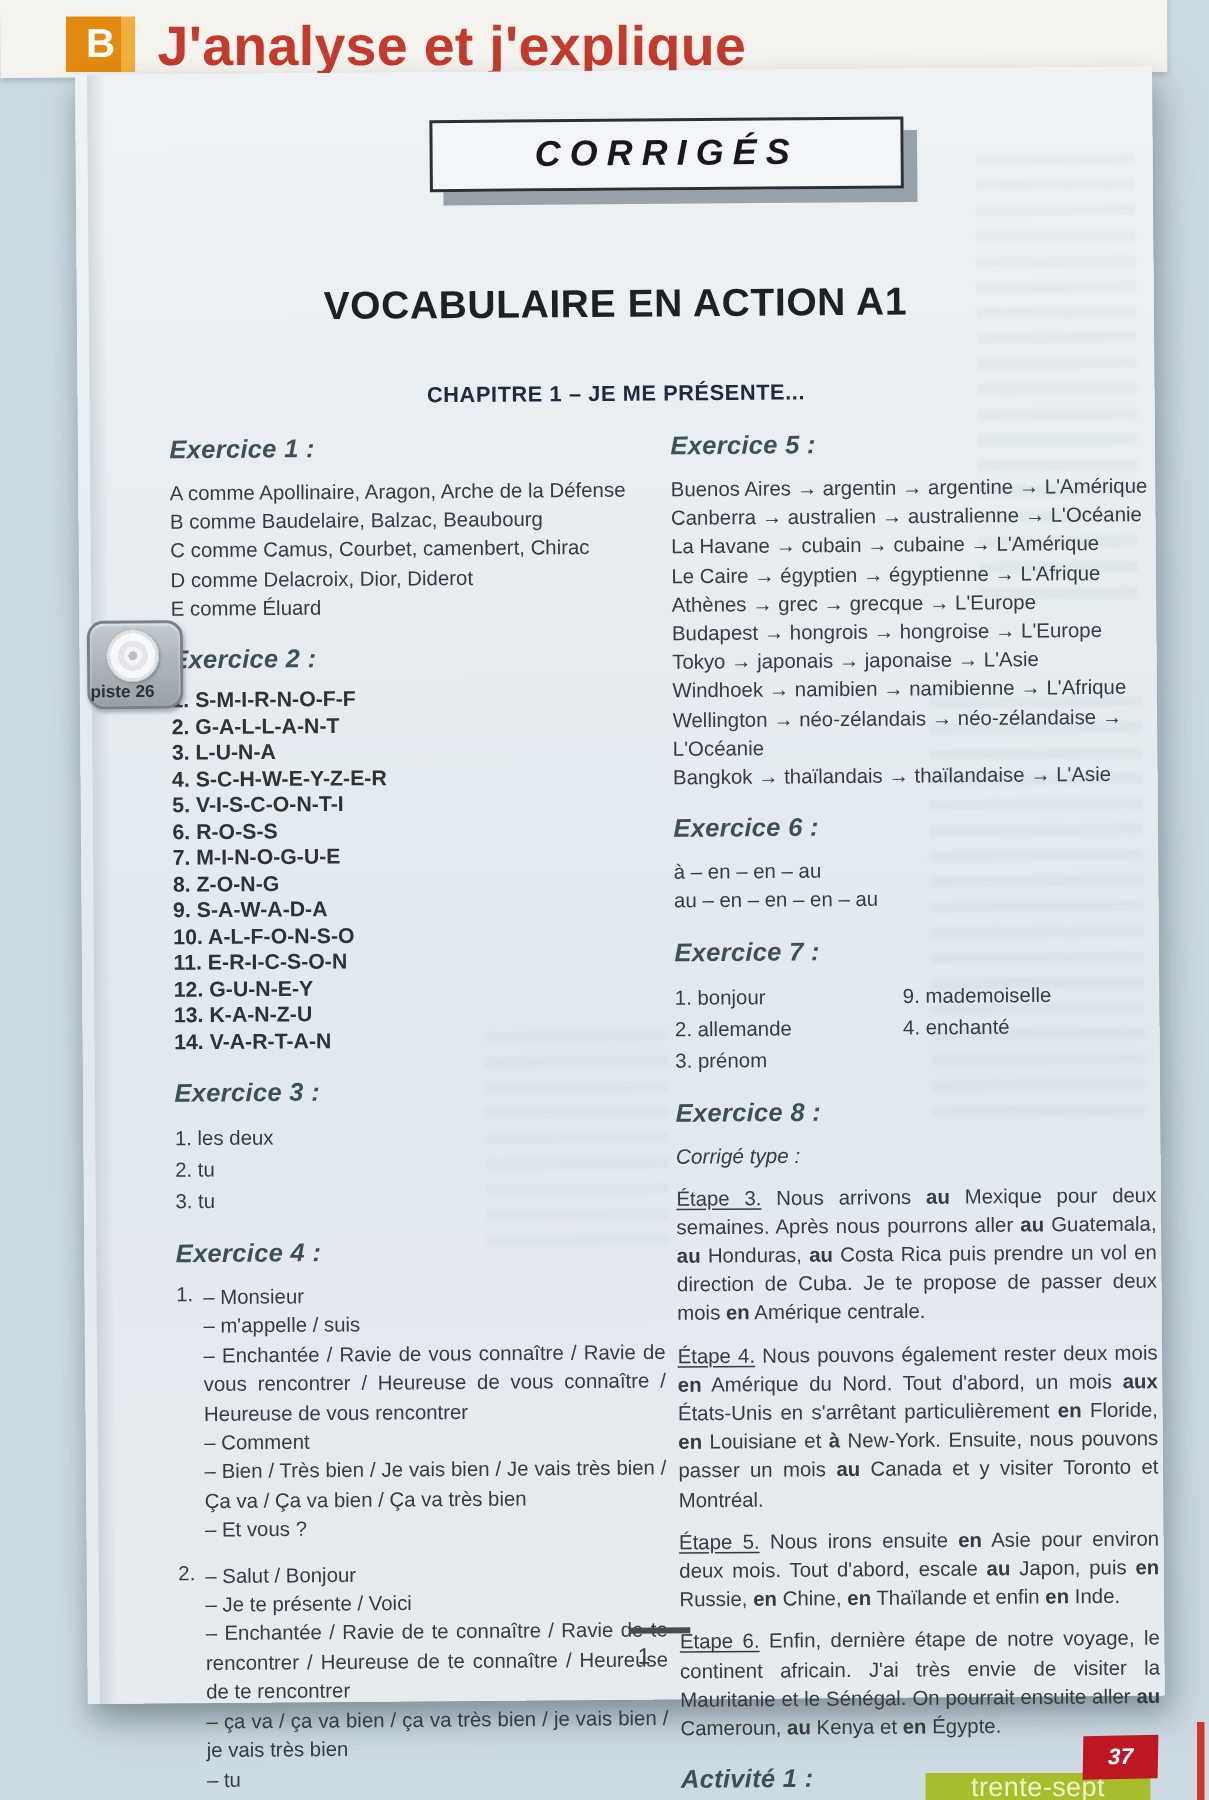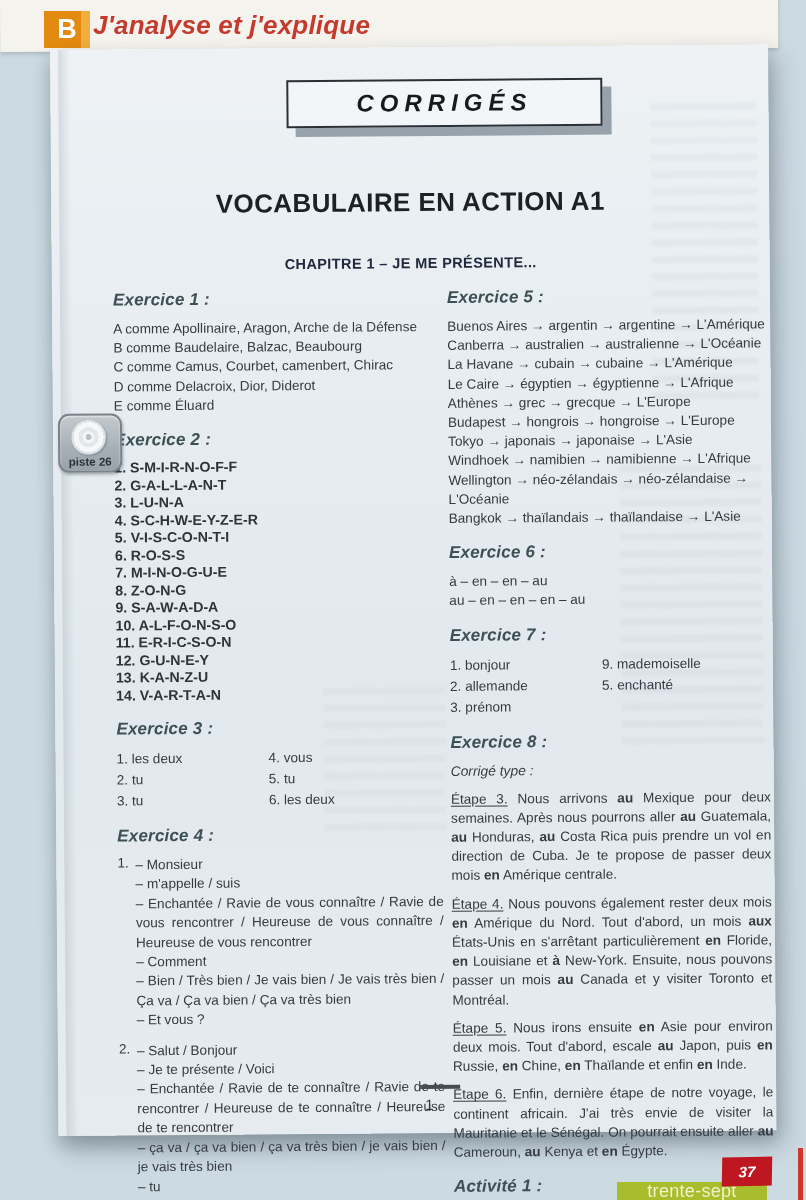--- a/index.html
+++ b/index.html
@@ -14,22 +14,22 @@
     background:#f5f3ee;
     transform:rotate(-0.3deg);transform-origin:top left;
     box-shadow:0 2px 4px rgba(60,75,85,.25);
   }
   .b-badge{
     position:absolute;left:44px;top:11px;width:46px;height:37px;z-index:2;
     background:linear-gradient(90deg,var(--accent-orange,#e38b10) 0 80%,#f2ae3c 80% 100%);
     color:#fff;font-weight:700;font-size:27px;display:flex;align-items:center;justify-content:center;
   }
   .header-title{
-    position:absolute;left:93px;top:10px;z-index:2;
-    color:var(--header-red,#c43a2d);font-weight:700;font-size:26px;letter-spacing:.2px;font-style:italic;
+    position:absolute;left:105px;top:10px;z-index:2;
+    color:var(--header-red,#c43a2d);font-weight:700;font-size:37px;letter-spacing:.2px;
   }
   
   .sheet{
     position:absolute;left:50px;top:50px;width:718px;height:1086px;z-index:3;
     background:linear-gradient(180deg,#eef2f5 0%,#e7edf1 28%,#e2e9ee 60%,#e6ebef 100%);
     transform:rotate(-0.45deg);transform-origin:top left;
     box-shadow:0 10px 18px rgba(55,70,80,.35),10px 14px 26px rgba(55,70,80,.2);
     color:var(--body-ink,#363b42);
   }
   .crease{position:absolute;left:8px;top:0;bottom:0;width:12px;
@@ -84,21 +84,21 @@
     border-radius:11px;border:2px solid #79828a;
     background:linear-gradient(180deg,#c3cacf 0%,#aab2b9 55%,#98a1a8 100%);
     box-shadow:inset 0 1px 2px rgba(255,255,255,.7),1px 2px 3px rgba(60,70,80,.4);
   }
   .cd{
     position:absolute;left:11px;top:4px;width:35px;height:35px;border-radius:50%;
     background:radial-gradient(circle at 50% 50%, #b9c1c6 0 3px, #f2f4f5 3px 6px, #e3e7e9 6px 10px, #f5f7f8 10px 15px, #dde2e5 15px 17px, #c3cacf 17px);
     box-shadow:1px 1px 2px rgba(60,70,80,.35);
   }
   .audio-label{
-    position:absolute;left:0;right:0;bottom:3px;text-align:center;
+    position:absolute;left:0;right:0;bottom:3px;
     font-size:11.5px;font-weight:700;color:#2c3136;
   }
   
   .pagefoot{position:absolute;left:0;right:0;top:1038px;text-align:center;z-index:1;}
   .pagerule{width:40px;height:4px;background:#454c52;margin:0 auto 7px;margin-left:362px;}
   .pagenum{font-size:15px;color:#33383d;padding-left:24px;}
   
   .green-bar{
     position:absolute;left:617px;top:1182px;width:150px;height:18px;z-index:4;
     background:var(--footer-green,#a8bd2b);display:flex;align-items:center;justify-content:center;
@@ -174,25 +174,20 @@
         </div>
 
         <div class="block">
           <div class="ex-h">Exercice 3 :</div>
           <div class="two-col">
             <div class="c1">
               <div>1. les deux</div>
               <div>2. tu</div>
               <div>3. tu</div>
             </div>
-            <div class="c2">
-              <div>4. vous</div>
-              <div>5. tu</div>
-              <div>6. les deux</div>
-            </div>
           </div>
         </div>
 
         <div class="block">
           <div class="ex-h">Exercice 4 :</div>
           <div class="dash-item">
             <span class="inum">1.</span>
             <p>– Monsieur</p>
             <p>– m'appelle / suis</p>
             <p>– Enchantée / Ravie de vous connaître / Ravie de vous rencontrer / Heureuse de vous connaître / Heureuse de vous rencontrer</p>
@@ -235,21 +230,21 @@
         <div class="block">
           <div class="ex-h">Exercice 7 :</div>
           <div class="two-col">
             <div class="c1">
               <div>1. bonjour</div>
               <div>2. allemande</div>
               <div>3. prénom</div>
             </div>
             <div class="c2">
               <div>9. mademoiselle</div>
-              <div>5. enchanté</div>
+              <div>4. enchanté</div>
             </div>
           </div>
         </div>
 
         <div class="block">
           <div class="ex-h">Exercice 8 :</div>
           <div class="corrige">Corrigé type :</div>
           <p class="para"><span style="text-decoration: underline; text-underline-offset: 2px;">Étape 3.</span><span> Nous arrivons </span><span style="font-weight: 700;">au</span><span> Mexique pour deux semaines. Après nous pourrons aller </span><span style="font-weight: 700;">au</span><span> Guatemala, </span><span style="font-weight: 700;">au</span><span> Honduras, </span><span style="font-weight: 700;">au</span><span> Costa Rica puis prendre un vol en direction de Cuba. Je te propose de passer deux mois </span><span style="font-weight: 700;">en</span><span> Amérique centrale.</span></p>
           <p class="para"><span style="text-decoration: underline; text-underline-offset: 2px;">Étape 4.</span><span> Nous pouvons également rester deux mois </span><span style="font-weight: 700;">en</span><span> Amérique du Nord. Tout d'abord, un mois </span><span style="font-weight: 700;">aux</span><span> États-Unis en s'arrêtant particulièrement </span><span style="font-weight: 700;">en</span><span> Floride, </span><span style="font-weight: 700;">en</span><span> Louisiane et </span><span style="font-weight: 700;">à</span><span> New-York. Ensuite, nous pouvons passer un mois </span><span style="font-weight: 700;">au</span><span> Canada et y visiter Toronto et Montréal.</span></p>
           <p class="para"><span style="text-decoration: underline; text-underline-offset: 2px;">Étape 5.</span><span> Nous irons ensuite </span><span style="font-weight: 700;">en</span><span> Asie pour environ deux mois. Tout d'abord, escale </span><span style="font-weight: 700;">au</span><span> Japon, puis </span><span style="font-weight: 700;">en</span><span> Russie, </span><span style="font-weight: 700;">en</span><span> Chine, </span><span style="font-weight: 700;">en</span><span> Thaïlande et enfin </span><span style="font-weight: 700;">en</span><span> Inde.</span></p>

